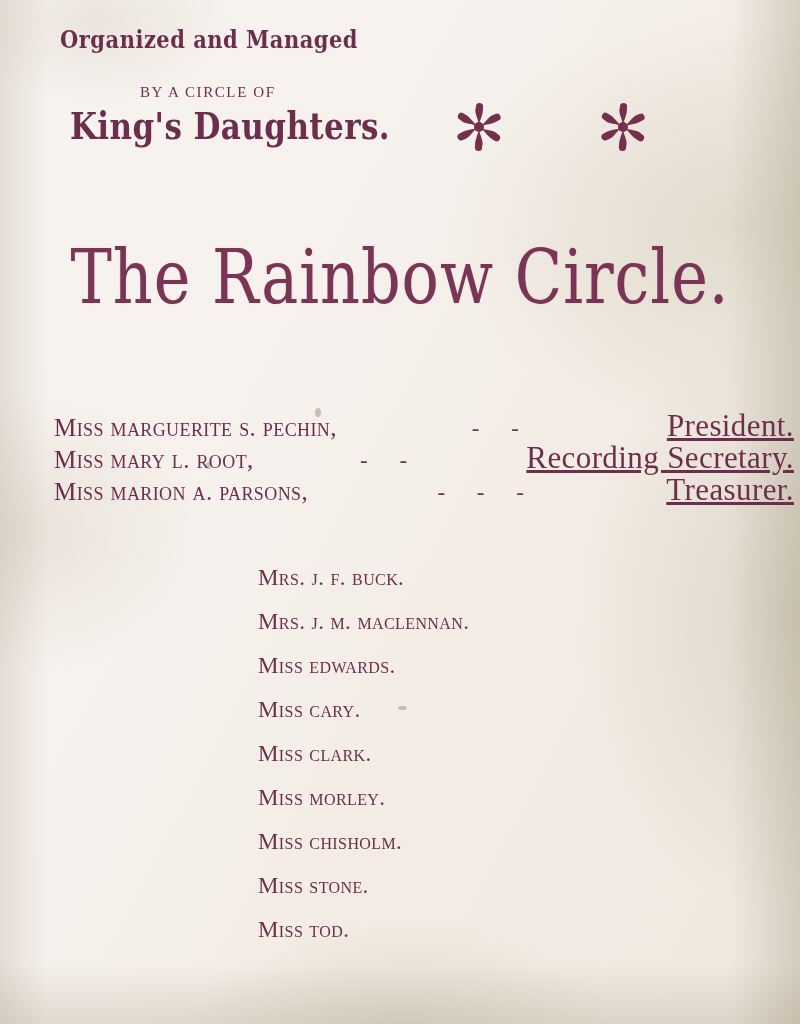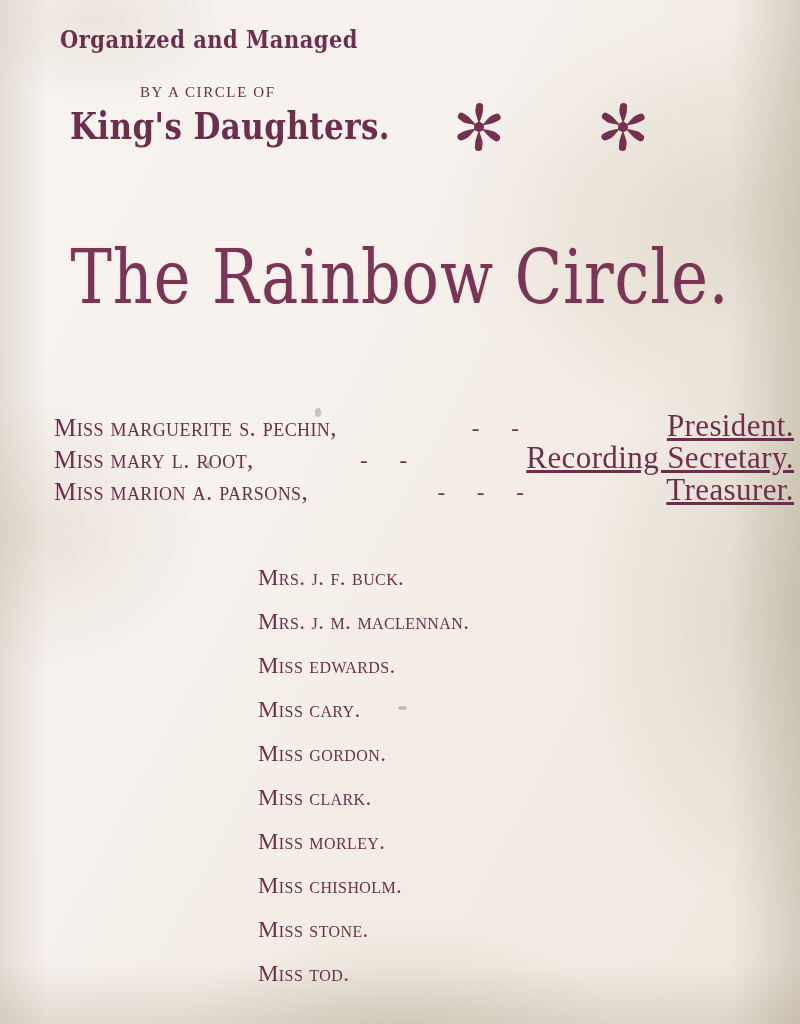--- a/index.html
+++ b/index.html
@@ -283,21 +283,20 @@
         <span class="officer-dashes">- - -</span>
         <span class="officer-role">Treasurer.</span>
       </div>
     </div>
 
     <div class="members">
       <div class="member">Mrs. J. F. Buck.</div>
       <div class="member">Mrs. J. M. Maclennan.</div>
       <div class="member">Miss Edwards.</div>
       <div class="member">Miss Cary.</div>
-      <div class="member">Miss Gordon.</div>
       <div class="member">Miss Clark.</div>
       <div class="member">Miss Morley.</div>
       <div class="member">Miss Chisholm.</div>
       <div class="member">Miss Stone.</div>
       <div class="member">Miss Tod.</div>
     </div>
 
   </div>
 </div>
 

